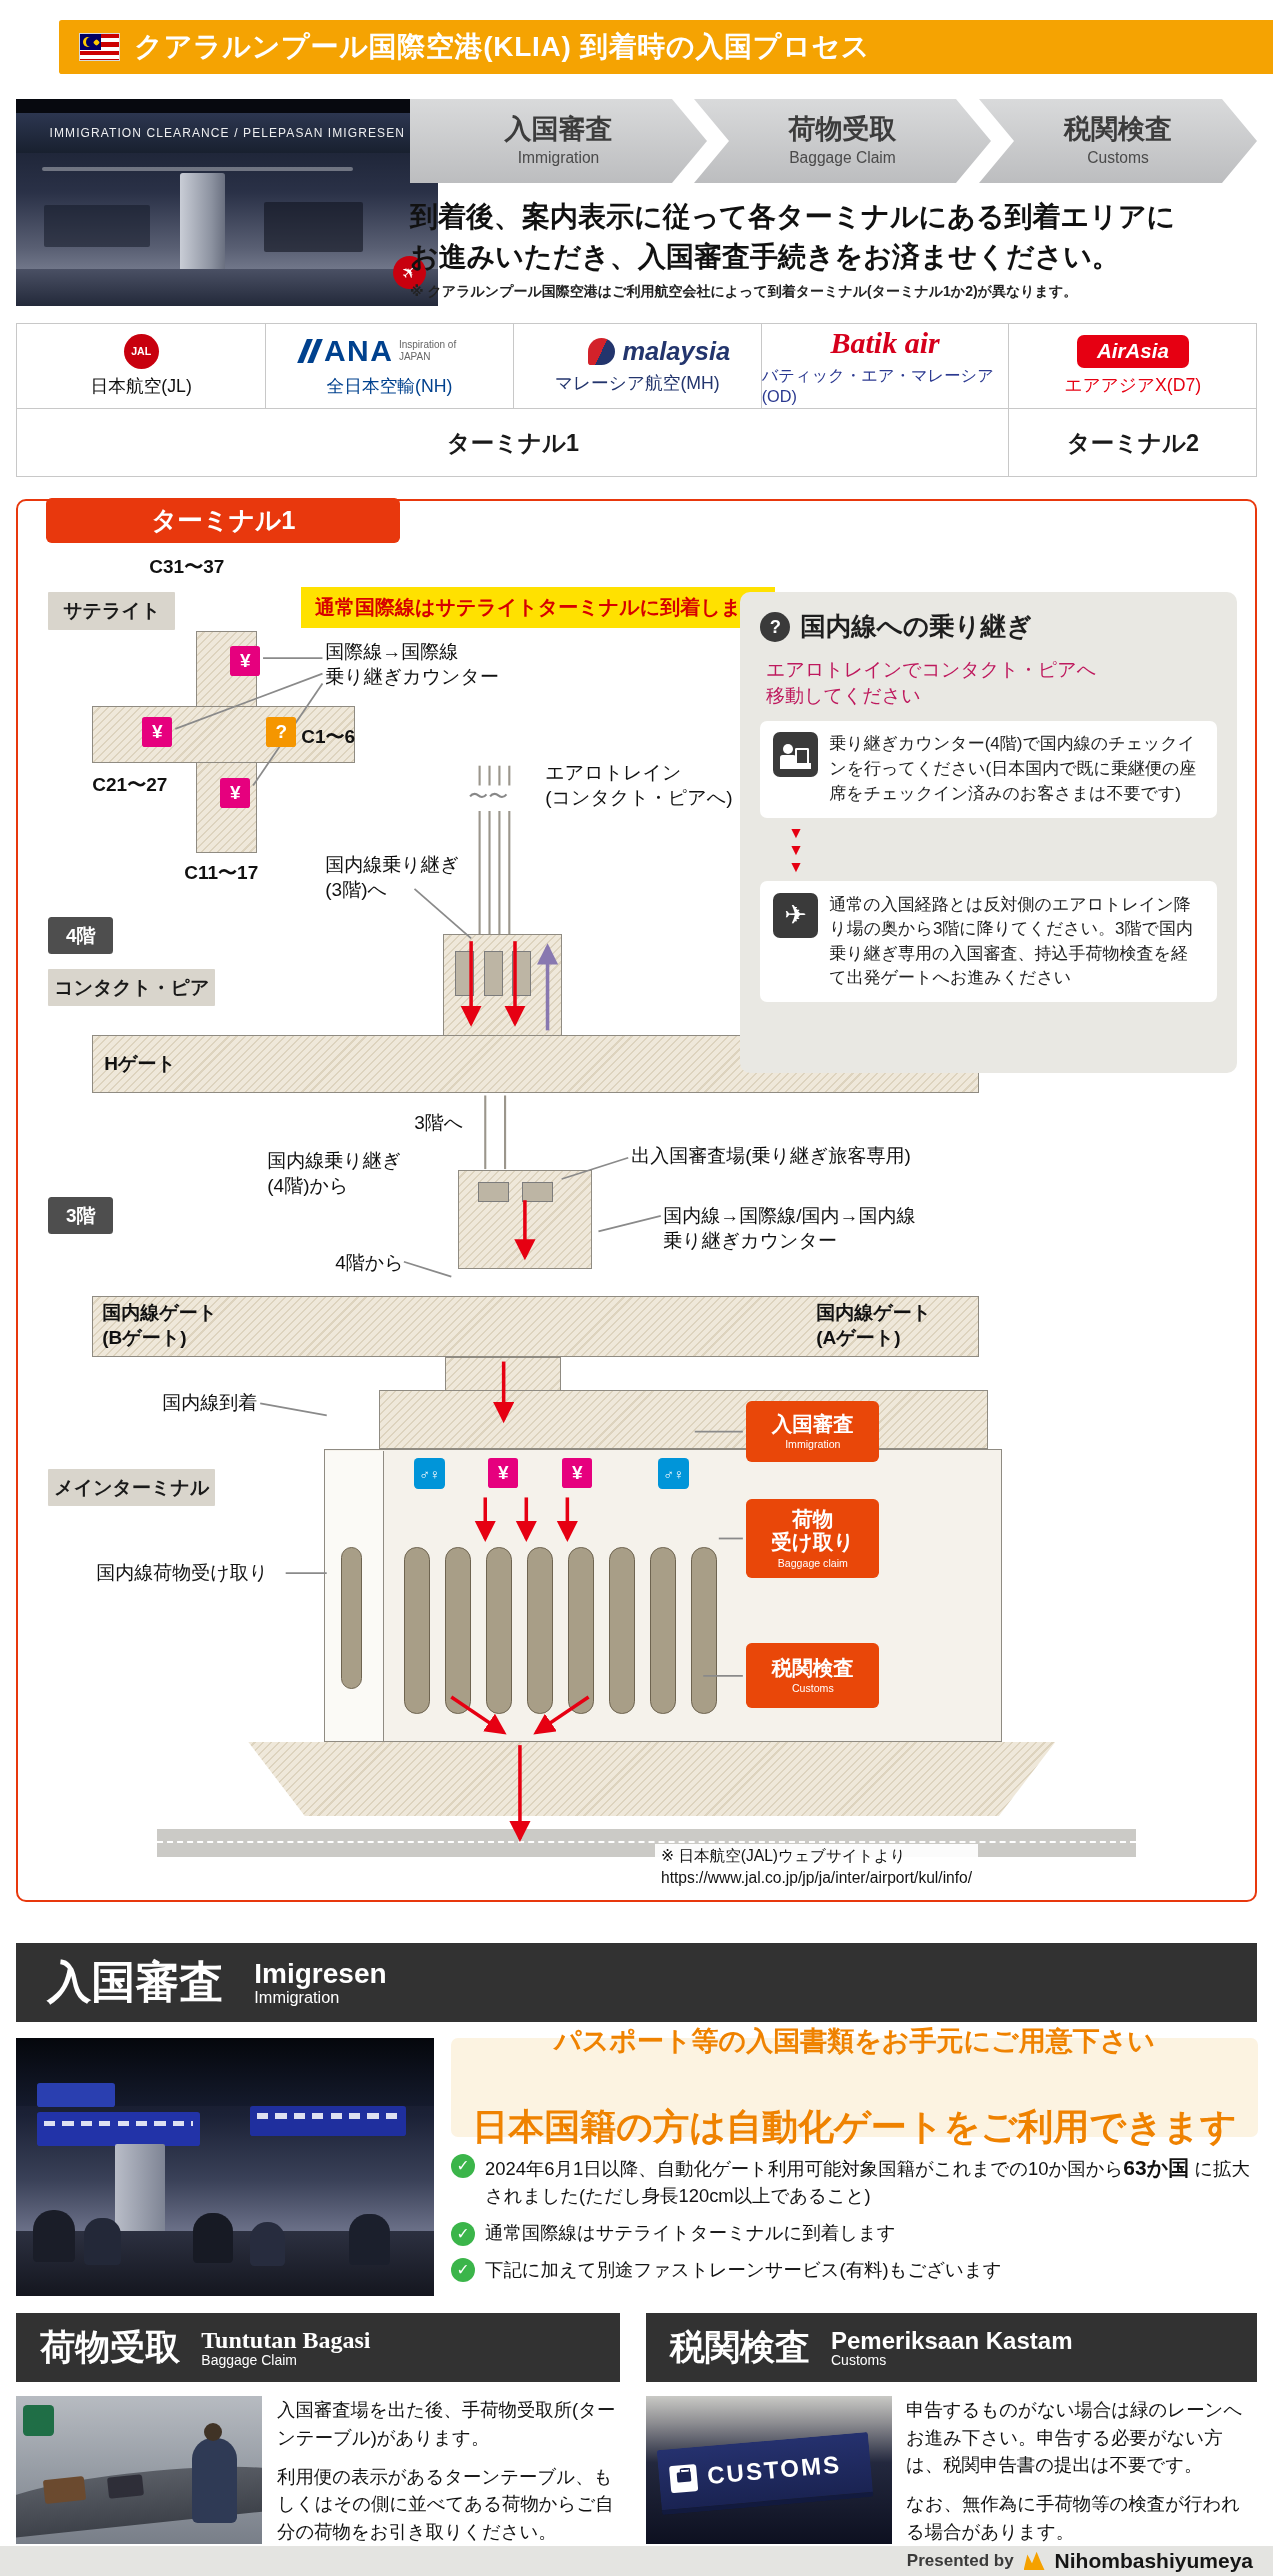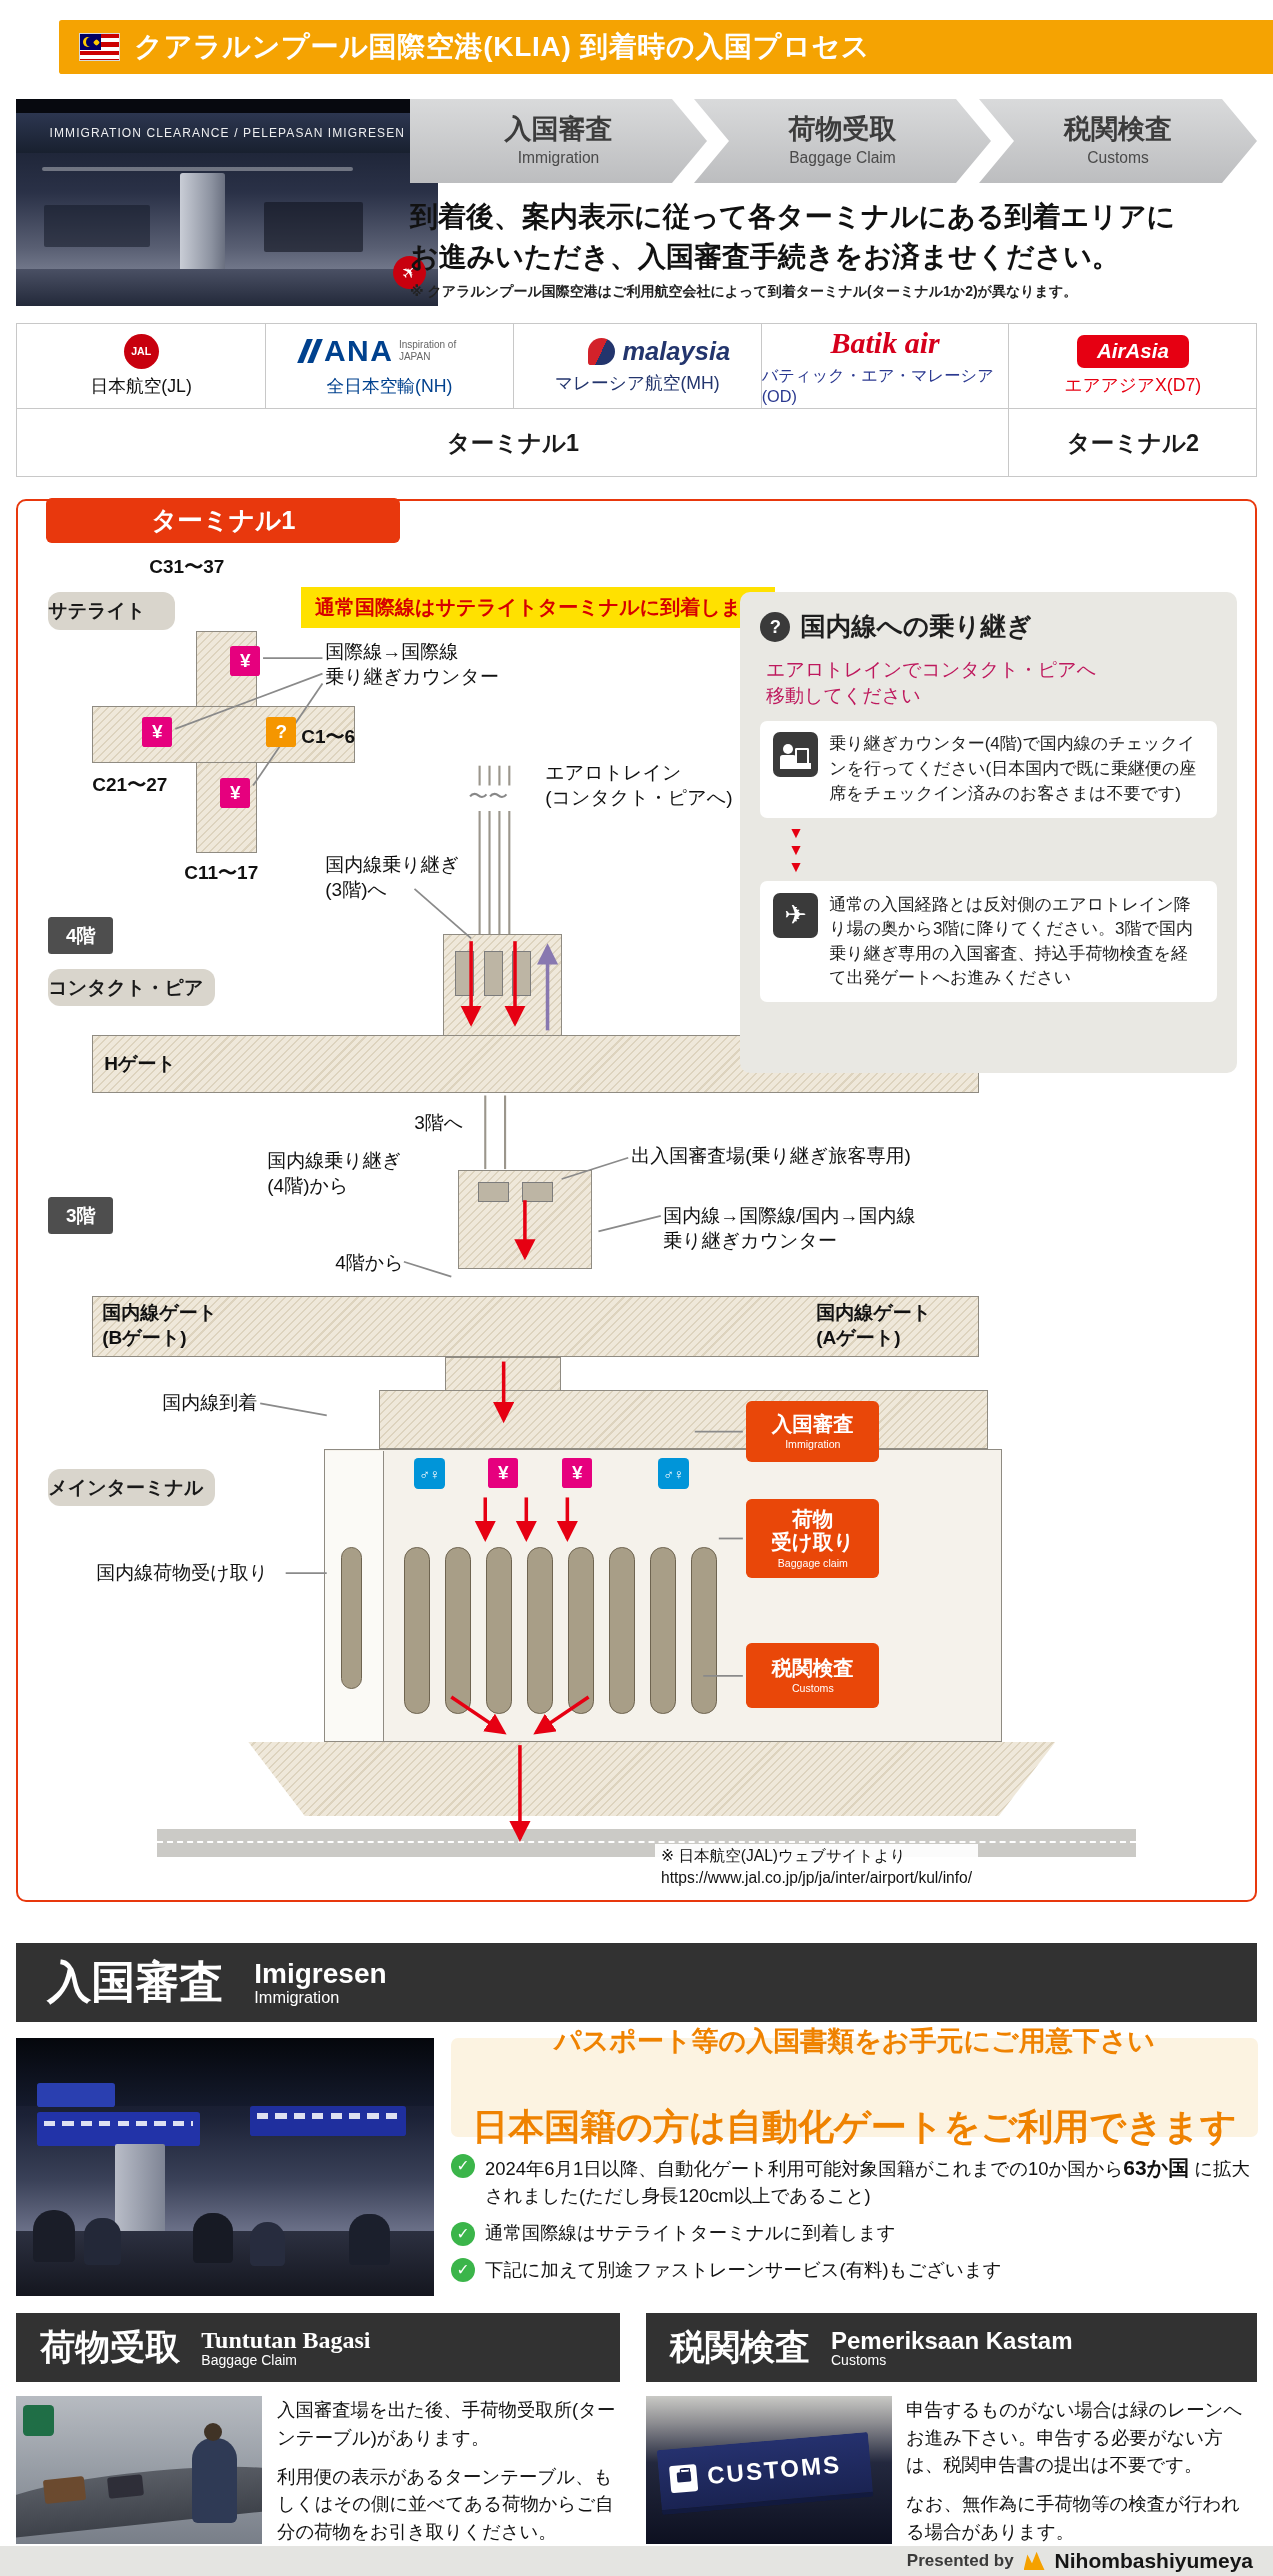--- a/index.html
+++ b/index.html
@@ -6,21 +6,21 @@
   body{width:1274px;height:2576px;position:relative;background:#ffffff;overflow:hidden;
        font-family:"Liberation Sans","DejaVu Sans",sans-serif;color:#1a1a1a;}
   .a{position:absolute;box-sizing:border-box;}
   .f{display:flex;}
   .fc{display:flex;flex-direction:column;}
   .ctr{align-items:center;justify-content:center;}
   .b{font-weight:bold;}
   .w{color:#fff;}
   .pre{white-space:pre-line;}
   .hatch{background:repeating-linear-gradient(135deg,#EFE8DA 0 4.2px,#DDD3BE 4.2px 5.7px);border:1.4px solid #8F8B82;}
-  .chip{background:#D9D5CC;color:#1a1a1a;font-size:19px;font-weight:bold;display:flex;align-items:center;justify-content:flex-start;border-radius:12px;}
+  .chip{background:#D9D5CC;color:#1a1a1a;font-size:19px;font-weight:bold;display:flex;align-items:center;justify-content:center;border-radius:1px;}
   .chip-dark{background:#4E4E4E;color:#fff;font-size:19px;font-weight:bold;display:flex;align-items:center;justify-content:center;border-radius:3.5px;}
   .ml{font-size:19px;line-height:1.3;color:#111;white-space:pre-line;z-index:4;}
   .ybox{width:30px;height:30px;background:#E6007E;color:#fff;font-weight:bold;font-size:19px;display:flex;align-items:center;justify-content:center;border-radius:2.8px;z-index:4;}
   .qbox{width:30px;height:30px;background:#F59600;color:#fff;font-weight:bold;font-size:19px;display:flex;align-items:center;justify-content:center;border-radius:2.8px;z-index:4;}
   .wc{width:31px;height:31px;background:#0095D9;color:#fff;font-size:14px;font-weight:bold;display:flex;align-items:center;justify-content:center;border-radius:4.2px;z-index:4;}
   .redbox{background:#E94709;color:#fff;border-radius:5.7px;display:flex;flex-direction:column;align-items:center;justify-content:center;z-index:5;}
   .redbox .jp{font-size:20.5px;font-weight:bold;line-height:1.12;text-align:center;white-space:pre-line;}
   .redbox .en{font-size:10.6px;margin-top:2.8px;}
   .step{height:84px;display:flex;flex-direction:column;align-items:center;justify-content:center;background:linear-gradient(180deg,#D9DADB,#BCBDBF);}
   .step .jp{font-size:27px;font-weight:bold;color:#3C3C3C;line-height:1.1;}

